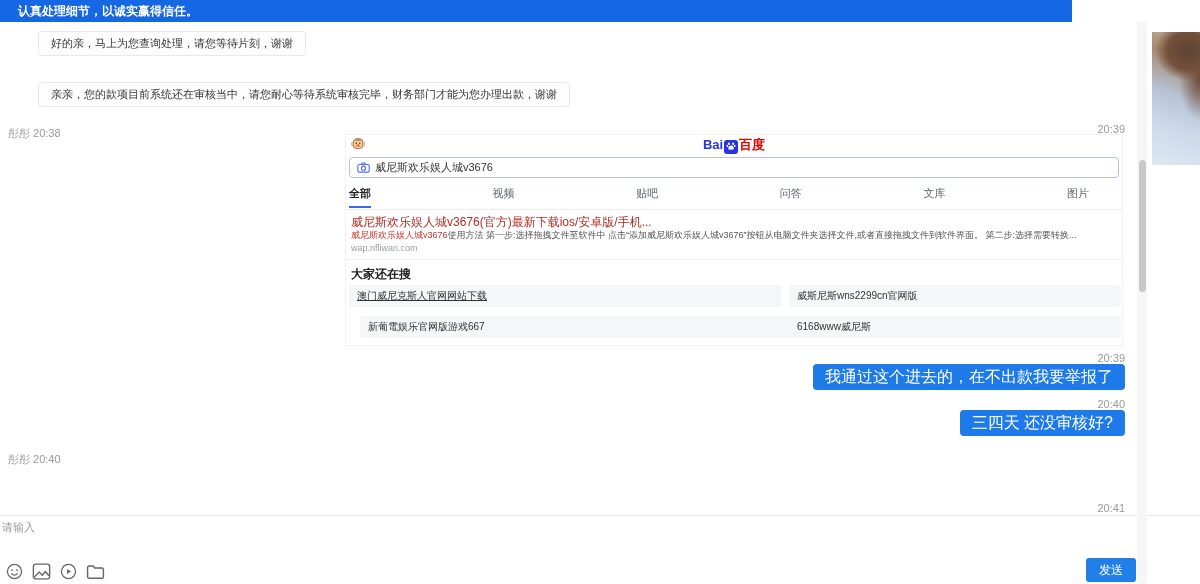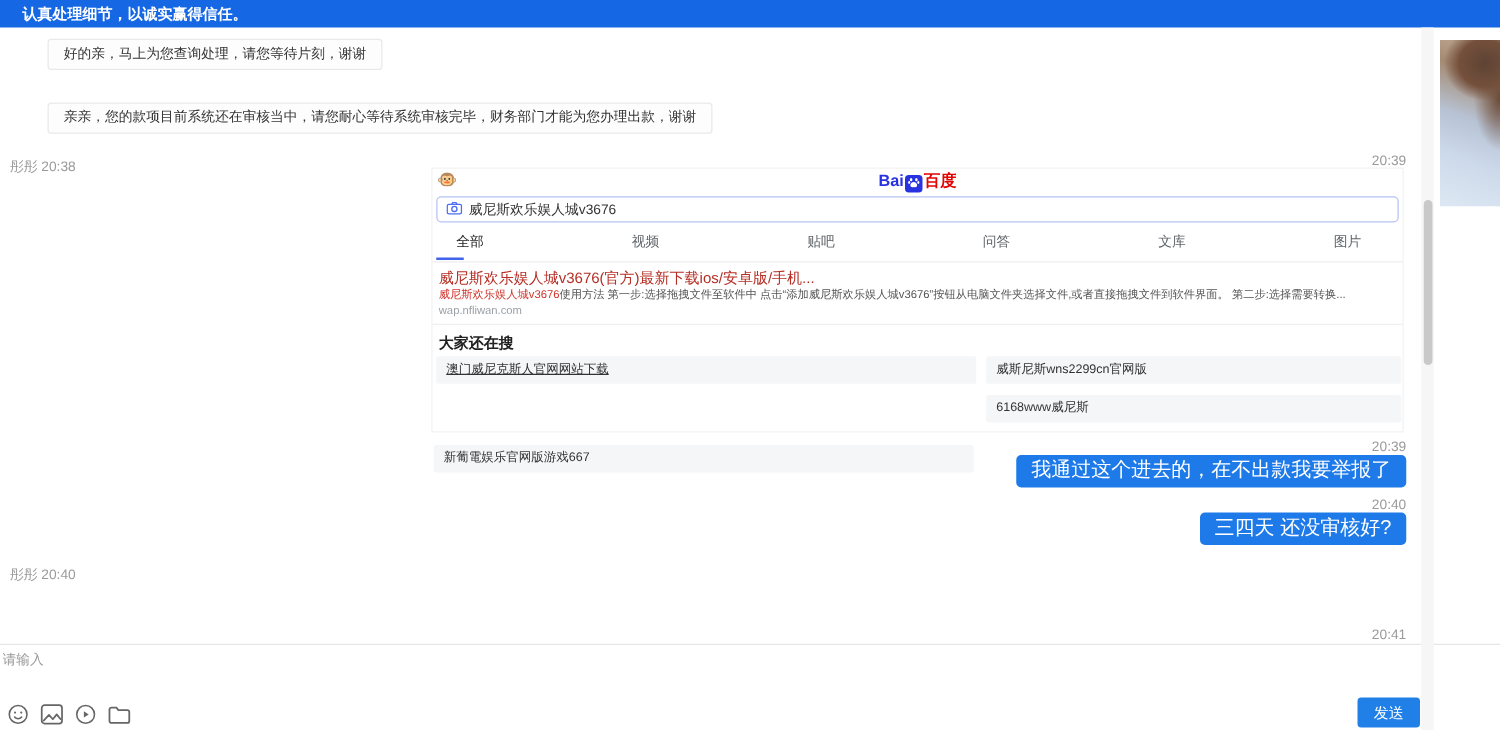--- a/index.html
+++ b/index.html
@@ -1,35 +1,35 @@
 <!DOCTYPE html>
 <html><head>
 <meta charset="utf-8">
 <style>
   * { margin:0; padding:0; box-sizing:border-box; }
   body { font-family:"Liberation Sans", sans-serif; background:#fff; }
   #app { position:relative; width:1200px; height:584px; background:#fff; overflow:hidden; }
 
-  .banner { position:absolute; left:0; top:0; width:1200px; height:22px; background:#1567e3; color:#fff; font-size:12px; font-weight:bold; line-height:22px; padding-left:18px; }
+  .banner { position:absolute; left:0; top:0; width:1072px; height:22px; background:#1567e3; color:#fff; font-size:12px; font-weight:bold; line-height:22px; padding-left:18px; }
 
   .bubble-left { position:absolute; background:#fdfdfd; border:1px solid #e9e9e9; border-radius:3px; padding:5px 12px; font-size:11px; color:#333; line-height:13px; white-space:nowrap; }
   .chat-label { position:absolute; font-size:11px; color:#9a9a9a; }
   .time-right { position:absolute; right:75px; font-size:11px; color:#9a9a9a; }
   .bubble-right { position:absolute; right:75px; background:#1e7ae8; color:#fff; border-radius:4px; padding:6px 12px; font-size:16px; line-height:14px; white-space:nowrap; }
 
   .baidu-card { position:absolute; left:345px; top:134px; width:778px; height:212px; background:#fff; border:1px solid #f2f2f2; }
   .card-emoji { position:absolute; left:4px; top:1px; font-size:13px; line-height:16px; }
   .baidu-logo { position:absolute; left:0; right:0; top:2px; text-align:center; font-size:13px; font-weight:bold; line-height:15px; }
   .logo-bai { color:#2932e1; }
   .logo-paw { display:inline-block; width:14px; height:14px; background:#2932e1; border-radius:3px; vertical-align:-2px; margin:0 1px; text-align:center; line-height:14px; }
   .logo-du { color:#e10602; }
   .search-box { position:absolute; left:3px; right:3px; top:22px; height:21px; border:1px solid #b6c2f3; border-radius:4px; display:flex; align-items:center; padding-left:7px; gap:5px; background:#fff; }
   .search-query { font-size:11px; color:#333; }
   .tabs-row { position:absolute; left:3px; top:51px; width:740px; display:flex; justify-content:space-between; font-size:11px; color:#5f6368; }
-  .tab-active { color:#222; font-weight:normal;margin-left:16px; }
+  .tab-active { color:#222; font-weight:bold; }
   .tab-underline { position:absolute; left:3px; top:71px; width:22px; height:2px; background:#4263eb; }
   .tabs-border { position:absolute; left:0; right:0; top:74px; height:1px; background:#ededed; }
   .result-title { position:absolute; left:5px; top:79px; font-size:12px; font-weight:normal; color:#b52e24; white-space:nowrap; }
   .result-desc { position:absolute; left:5px; right:4px; top:95px; font-size:9px; line-height:11px; color:#555; white-space:nowrap; overflow:hidden; }
   .desc-red { color:#d0342c; }
   .result-url { position:absolute; left:5px; top:108px; font-size:9px; color:#9aa0a6; }
   .card-divider { position:absolute; left:0; right:0; top:124px; height:1px; background:#f0f0f0; }
   .related-header { position:absolute; left:5px; top:131px; font-size:12px; font-weight:bold; color:#222; }
   .related-cell { position:absolute; height:22px; background:#f5f6f7; border-radius:2px; font-size:10px; color:#333; line-height:22px; padding-left:8px; white-space:nowrap; overflow:hidden; }
 
@@ -101,21 +101,21 @@
     <div class="tabs-border"></div>
     <div class="result-title">威尼斯欢乐娱人城v3676(官方)最新下载ios/安卓版/手机...</div>
     <div class="result-desc">
       <span class="desc-red">威尼斯欢乐娱人城v3676</span><span>使用方法 第一步:选择拖拽文件至软件中 点击“添加威尼斯欢乐娱人城v3676”按钮从电脑文件夹选择文件,或者直接拖拽文件到软件界面。 第二步:选择需要转换...</span>
     </div>
     <div class="result-url">wap.nfliwan.com</div>
     <div class="card-divider"></div>
     <div class="related-header">大家还在搜</div>
     <div class="related-cell" style="left:3px; top:150px; width:432px;text-decoration:underline;">澳门威尼克斯人官网网站下载</div>
     <div class="related-cell" style="left:443px; top:150px; width:332px;">威斯尼斯wns2299cn官网版</div>
-    <div class="related-cell" style="left:1px; top:181px; width:432px;margin-top:40px;">新葡電娱乐官网版游戏667</div>
+    <div class="related-cell" style="left:14px; top:181px; width:432px;">新葡電娱乐官网版游戏667</div>
     <div class="related-cell" style="left:443px; top:181px; width:332px;">6168www威尼斯</div>
   </div>
 
   <div class="time-right" style="top:352px;">20:39</div>
   <div class="bubble-right" style="top:364px;">
     <span>我通过这个进去的，在不出款我要举报了</span>
   </div>
 
   <div class="time-right" style="top:398px;">20:40</div>
   <div class="bubble-right" style="top:410px;">

